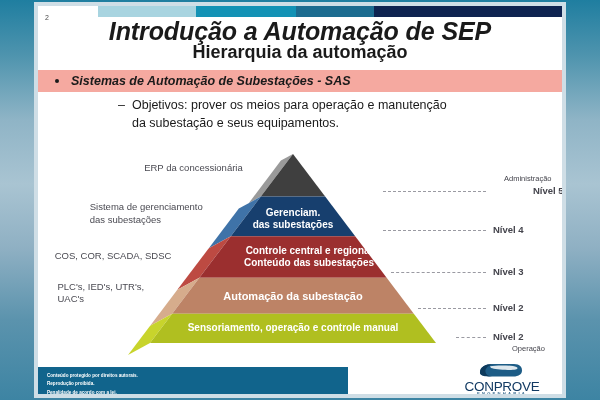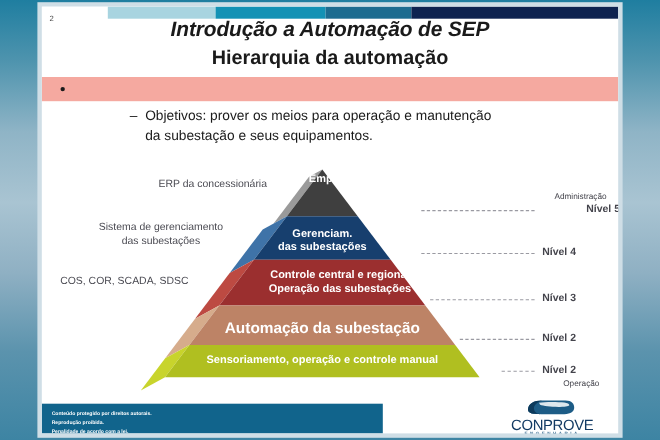--- a/index.html
+++ b/index.html
@@ -68,21 +68,21 @@
     letter-spacing: .2px;
   }
 
   
   #title-main {
     position: absolute;
     left: 0;
     top: 11px;
     width: 524px;
     text-align: center;
-    font-size: 19px;
+    font-size: 25px;
     font-weight: bold;
     font-style: italic;
     color: #1a1a1a;
     letter-spacing: -0.1px;
   }
   #title-sub {
     position: absolute;
     left: 0;
     top: 36px;
     width: 524px;
@@ -161,21 +161,21 @@
     font-weight: bold;
     text-align: center;
     line-height: 1.15;
     white-space: nowrap;
   }
 
   .left-label {
     position: absolute;
     color: #4a4a52;
     font-size: 9.5px;
-    text-align: center;
+    text-align: left;
     line-height: 1.3;
     white-space: nowrap;
   }
 
   .right-label {
     position: absolute;
     color: #44444c;
     font-size: 9.5px;
     font-weight: bold;
     white-space: nowrap;
@@ -266,20 +266,21 @@
       </div>
 
     <div id="slide-number">2</div>
 
     <div id="title-main">Introdução a Automação de SEP</div>
     <div id="title-sub">Hierarquia da automação</div>
 
     <div id="pink-band"></div>
     <div id="bullet-row">
       <div id="bullet-dot"></div>
+      <div id="bullet-text">Sistemas de Automação de Subestações - SAS</div>
     </div>
 
     <div id="subbullet">
       <span id="subbullet-dash">–</span>
       <span id="subbullet-lines">
         <span>Objetivos:  prover os meios para operação e manutenção</span><br>
         <span>da subestação e seus equipamentos.</span>
       </span>
     </div>
 
@@ -290,50 +291,54 @@
           <polygon points="222.825,50.525 192.79500000000002,90.215 170.79500000000002,102.215 200.825,62.525" fill="#3f73a8"></polygon>
           <polygon points="222.825,50.525 287.175,50.525 317.205,90.215 192.79500000000002,90.215" fill="#173f6e"></polygon>
           <polygon points="192.79500000000002,90.215 161.33499999999998,131.79500000000002 139.33499999999998,143.79500000000002 170.79500000000002,102.215" fill="#bd4a42"></polygon>
           <polygon points="192.79500000000002,90.215 317.205,90.215 348.665,131.79500000000002 161.33499999999998,131.79500000000002" fill="#9b2f2f"></polygon>
           <polygon points="161.33499999999998,131.79500000000002 134.16500000000002,167.70499999999998 112.16500000000002,179.70499999999998 139.33499999999998,143.79500000000002" fill="#d6ac8c"></polygon>
           <polygon points="161.33499999999998,131.79500000000002 348.665,131.79500000000002 375.835,167.70499999999998 134.16500000000002,167.70499999999998" fill="#bd8366"></polygon>
           <polygon points="134.16500000000002,167.70499999999998 112,197 90,209 112.16500000000002,179.70499999999998" fill="#c8d42c"></polygon>
           <polygon points="134.16500000000002,167.70499999999998 375.835,167.70499999999998 398,197 112,197" fill="#b0bf20"></polygon>
         </svg>
 
-    <div class="lvl-text" style="font-size: 10px; left: 0px; width: 510px; top: 11px;">
+    <div class="lvl-text" style="font-size: 10px; left: 0px; width: 510px; top: 33px; padding-left: 40px;">
           <div>Emp.</div>
         </div>
         <div class="left-label" style="right: 319.275px; top: 16.2625px;">
           <div>ERP da concessionária</div>
         </div>
         <div class="dash" style="left: 345px; width: 103px; top: 44.525px;"></div>
         <div class="right-label" style="left: 455px; top: 38.525px; margin-left: 40px;">Nível 5</div>
         <div class="right-sub" style="left: 455px; top: 27.525px;">Administração</div>
         <div class="lvl-text" style="font-size: 10px; left: 0px; width: 510px; top: 61px;">
           <div>Gerenciam.</div>
           <div>das subestações</div>
         </div>
         <div class="left-label" style="right: 359.205px; top: 55.37px;">
           <div>Sistema de gerenciamento</div>
           <div>das subestações</div>
         </div>
         <div class="dash" style="left: 345px; width: 103px; top: 84.215px;"></div>
         <div class="right-label" style="left: 455px; top: 78.215px;">Nível 4</div>
         <div class="lvl-text" style="font-size: 10px; left: 0px; width: 510px; top: 99.005px; padding-left: 16px;">
           <div>Controle central e regional</div>
-          <div>Operação das subestações</div>
+          <div>Conteúdo das subestações</div>
         </div>
         <div class="left-label" style="right: 390.665px; top: 104.005px;">
           <div>COS, COR, SCADA, SDSC</div>
         </div>
         <div class="dash" style="left: 352.665px; width: 95.335px; top: 125.795px;"></div>
         <div class="right-label" style="left: 455px; top: 119.795px;">Nível 3</div>
-        <div class="lvl-text" style="font-size: 14px; left: 0px; width: 510px; top: 143.75px;">
+        <div class="lvl-text" style="font-size: 11px; left: 0px; width: 510px; top: 143.75px;">
           <div>Automação da subestação</div>
+        </div>
+        <div class="left-label" style="right: 417.835px; top: 134.75px;">
+          <div>PLC's, IED's, UTR's,</div>
+          <div>UAC's</div>
         </div>
         <div class="dash" style="left: 379.835px; width: 68.165px; top: 161.705px;"></div>
         <div class="right-label" style="left: 455px; top: 155.705px;">Nível 2</div>
         <div class="lvl-text" style="font-size: 10px; left: 0px; width: 510px; top: 176.352px;">
           <div>Sensoriamento, operação e controle manual</div>
         </div>
         <div class="dash" style="left: 418px; width: 30px; top: 191px;"></div>
         <div class="right-label" style="left: 455px; top: 185px;">Nível 2</div>
         <div class="right-sub" style="left: 463px; top: 198px;">Operação</div>
       </div>

